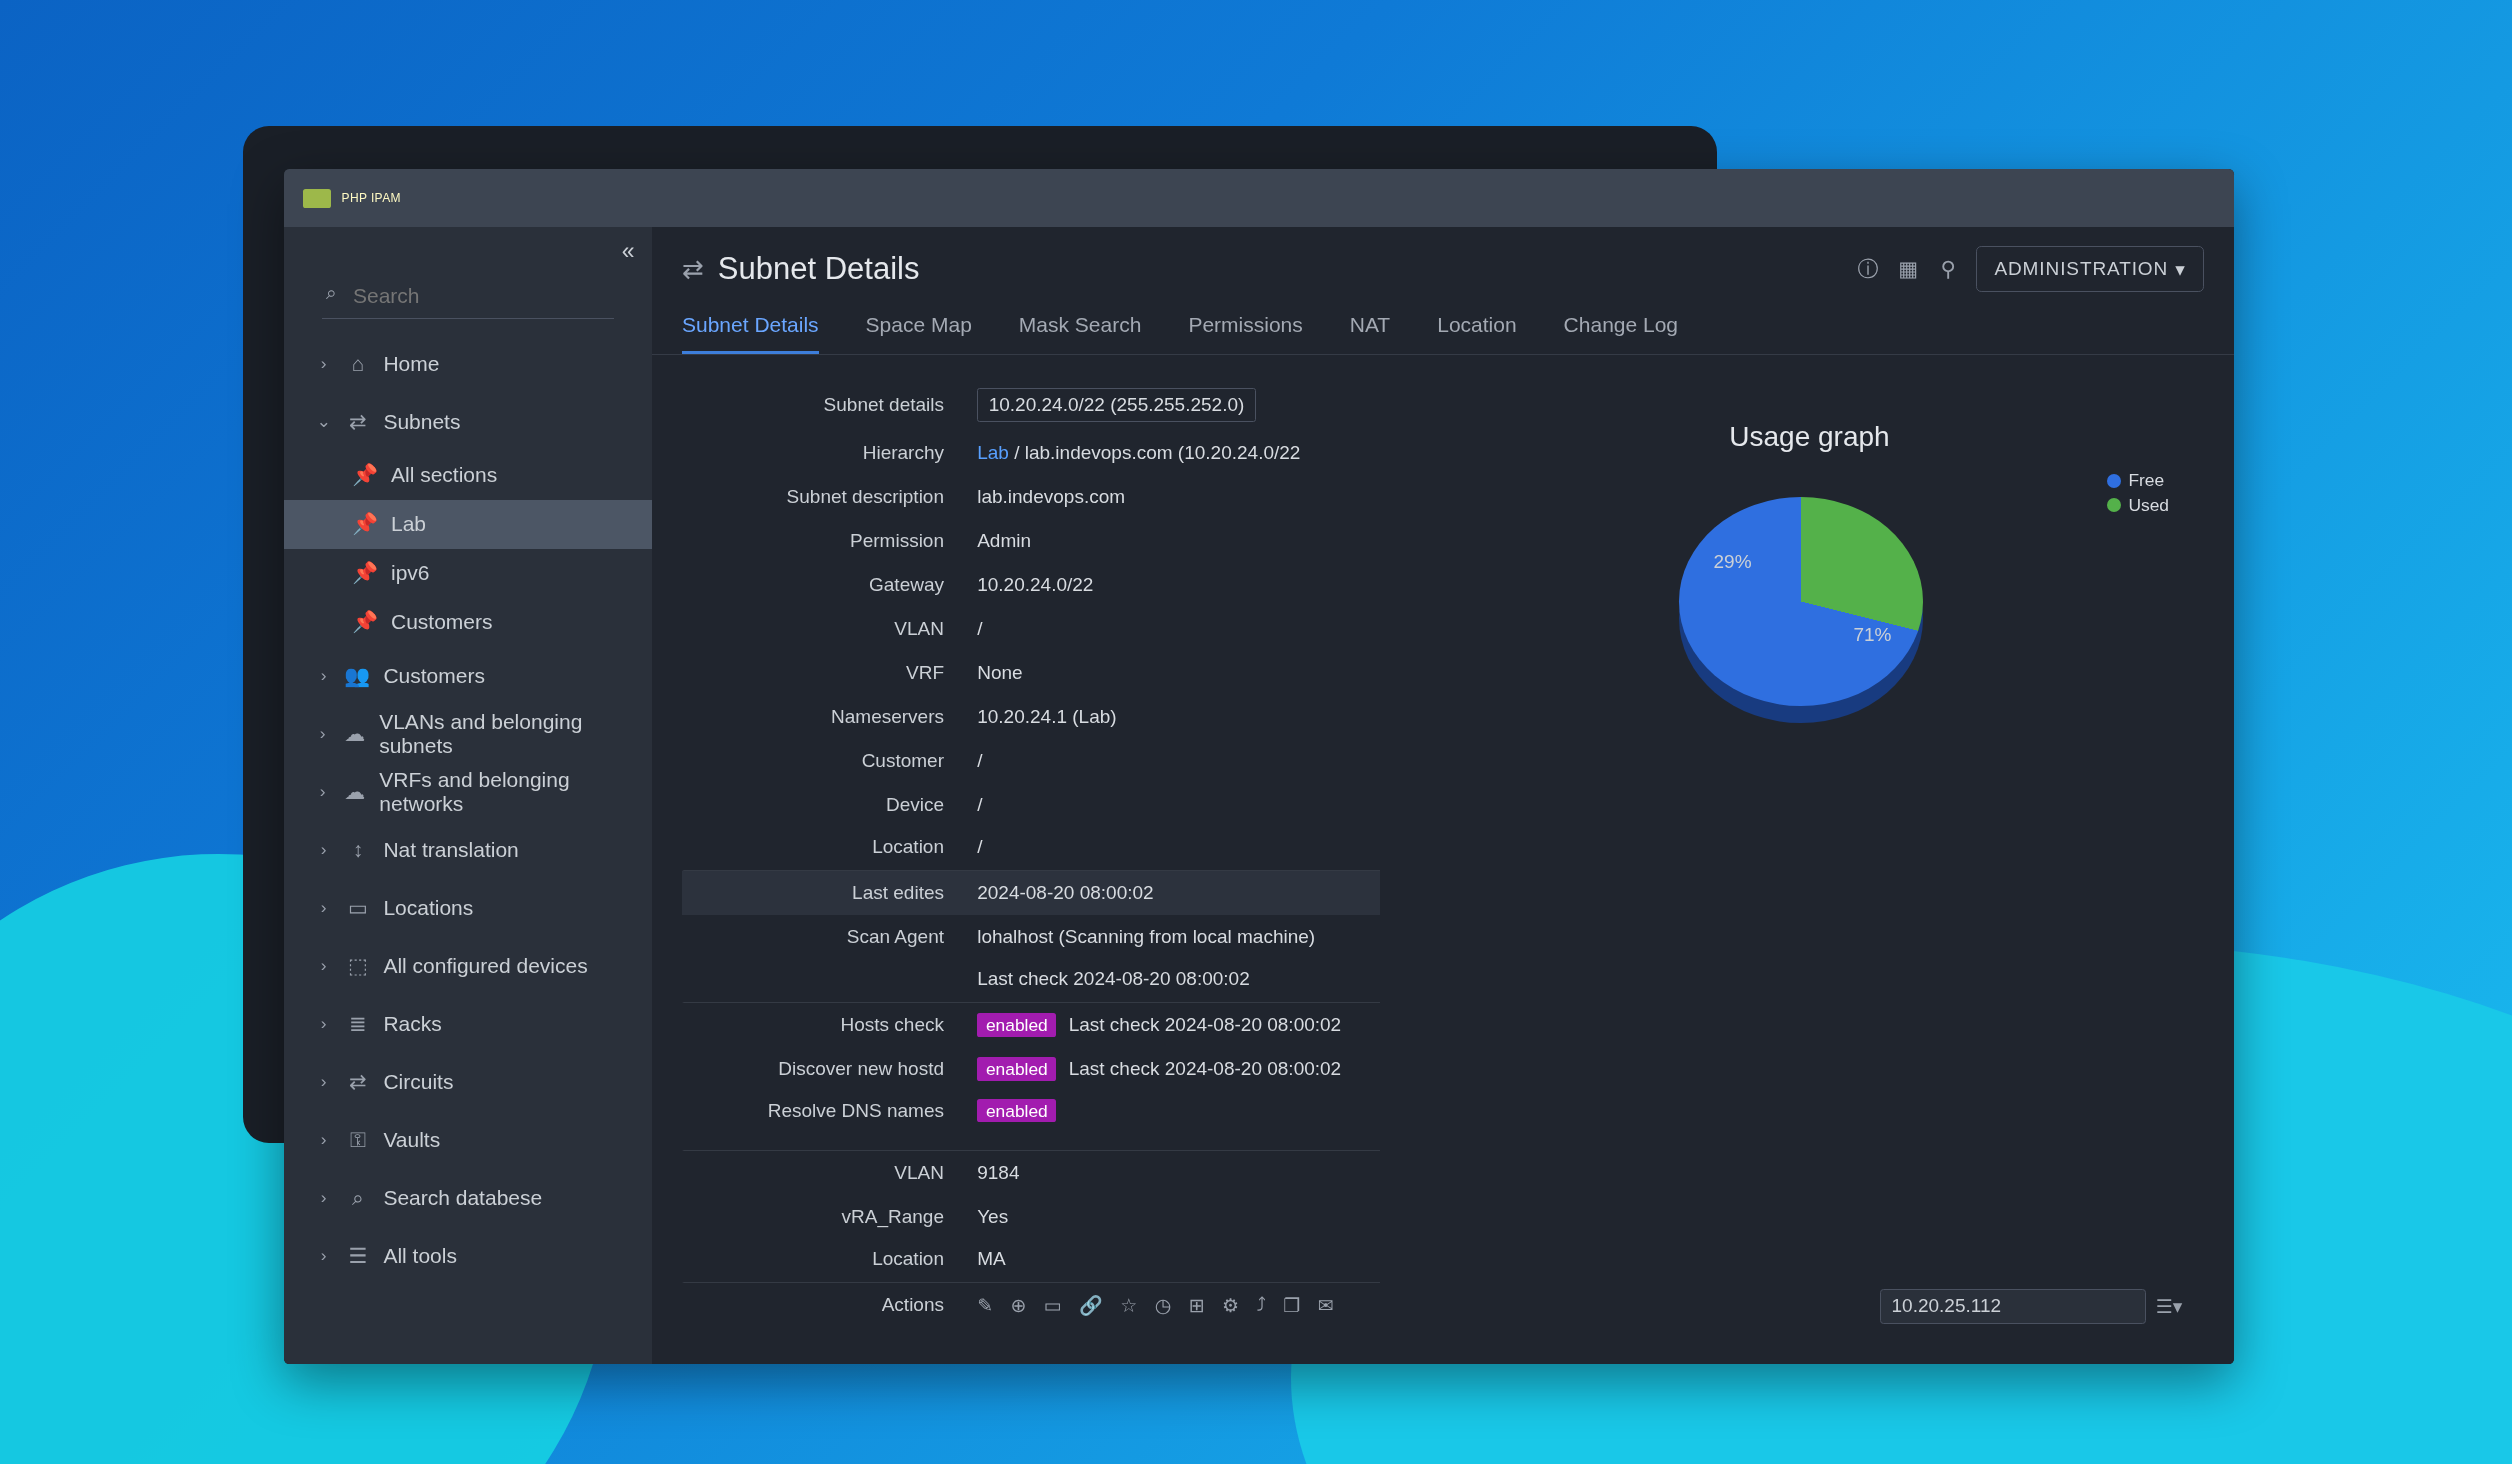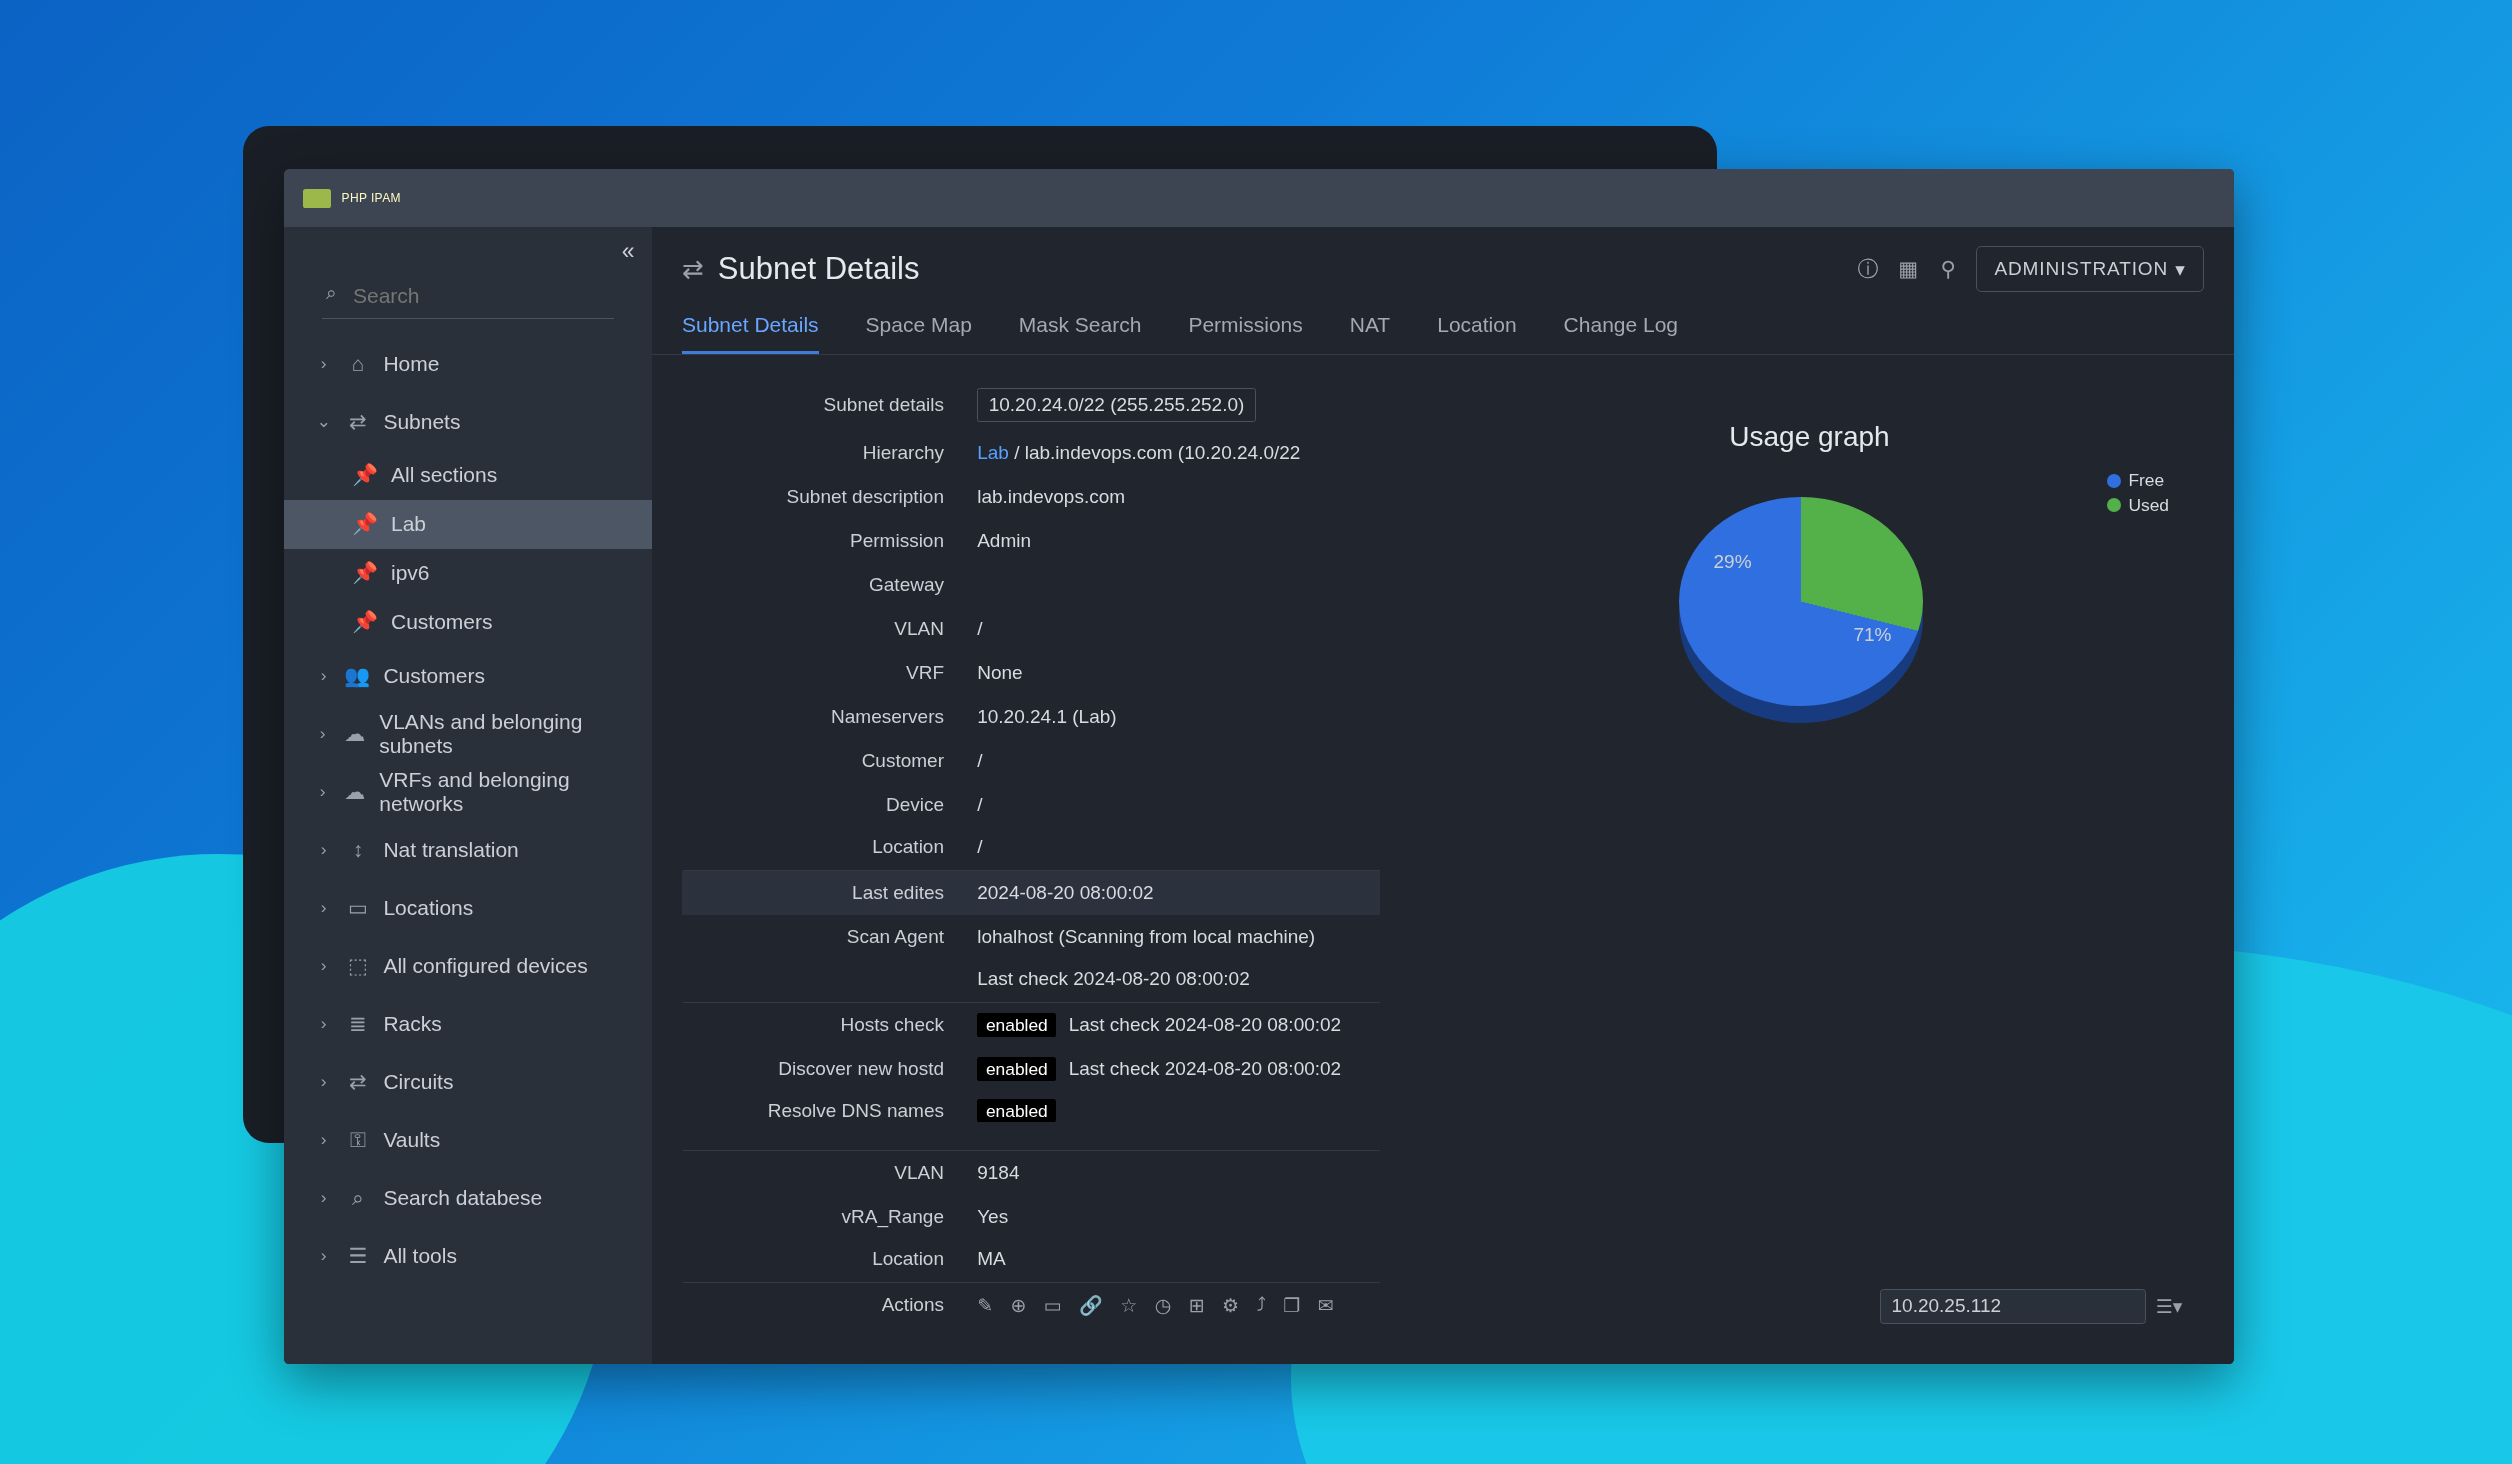--- a/index.html
+++ b/index.html
@@ -197,21 +197,21 @@
   }
   .valbox {
     border: 0.9px solid #4a5160;
     border-radius: 2.6px;
     padding: 5.2px 10.5px;
     display: inline-block;
   }
   .link { color: #58a0ff; }
   .hilite { background: #2c323d; }
   .badge {
-    background: #000000;
+    background: #a21caf;
     color: #fff;
     font-size: 17.4px;
     padding: 1.7px 8.7px;
     border-radius: 2.6px;
     margin-right: 12.2px;
   }
   .actions-row { display:flex; gap:17.4px; color:#9aa1ac; font-size:19px; }
   .actions-row span { cursor:pointer; }
   .graph {
     flex: 1;
@@ -401,20 +401,21 @@
             <div class="drow">
               <div class="dlabel">Subnet description</div>
               <div class="dval">lab.indevops.com</div>
             </div>
             <div class="drow">
               <div class="dlabel">Permission</div>
               <div class="dval">Admin</div>
             </div>
             <div class="drow">
               <div class="dlabel">Gateway</div>
+              <div class="dval">10.20.24.0/22</div>
             </div>
             <div class="drow">
               <div class="dlabel">VLAN</div>
               <div class="dval">/</div>
             </div>
             <div class="drow">
               <div class="dlabel">VRF</div>
               <div class="dval">None</div>
             </div>
             <div class="drow">

